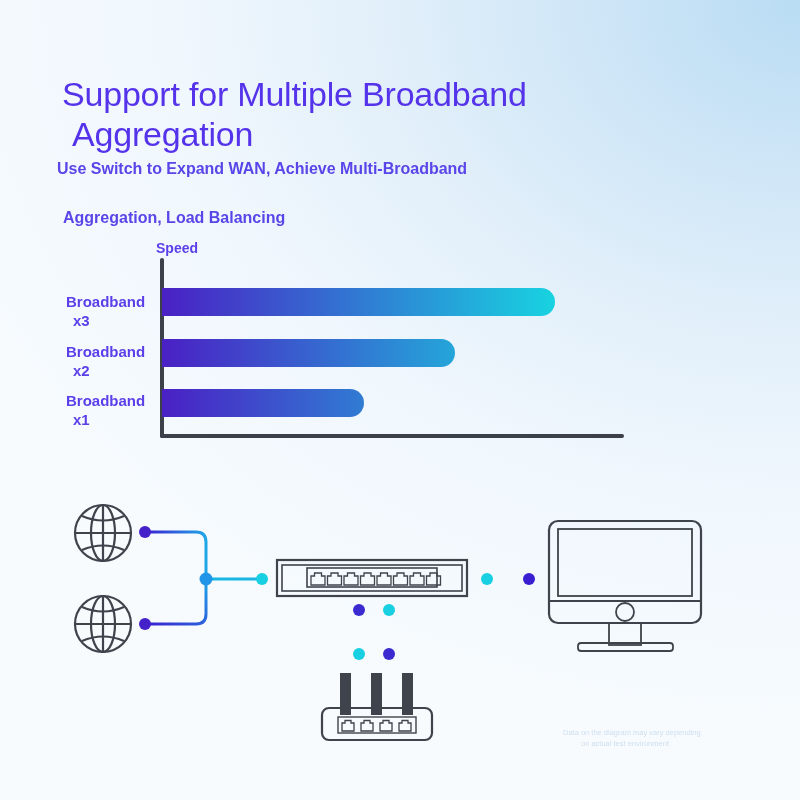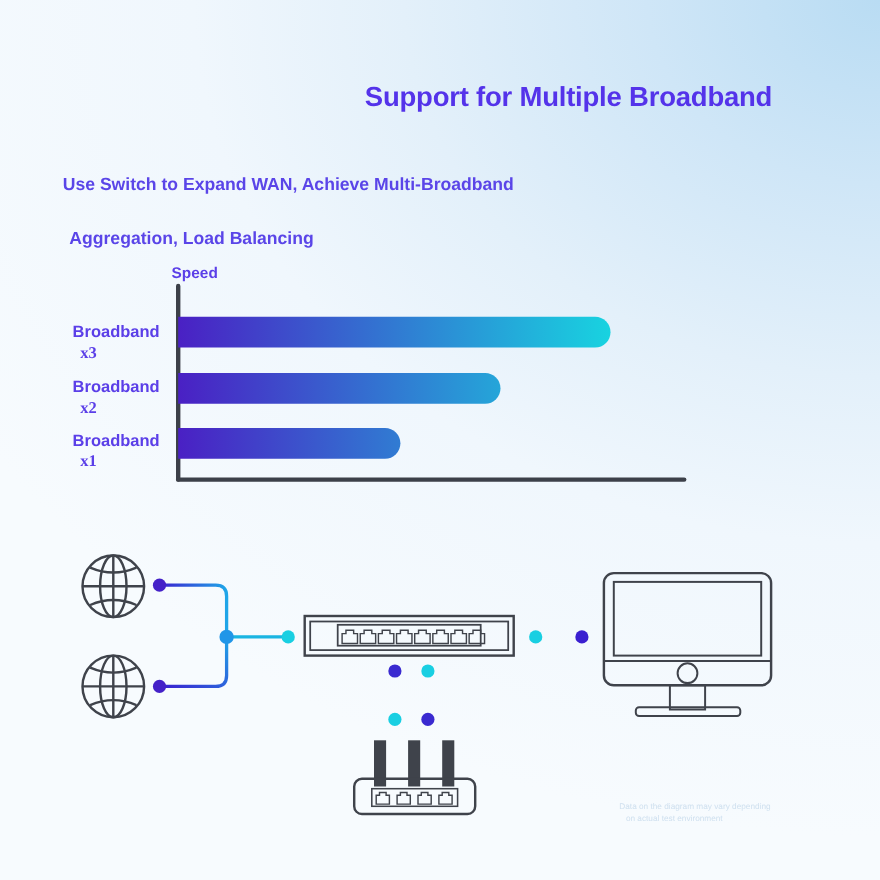--- a/index.html
+++ b/index.html
@@ -10,22 +10,22 @@
   }
   #page{
     position:relative;width:800px;height:800px;overflow:hidden;
     background:
       radial-gradient(120% 95% at 100% 0%, #b9dcf3 0%, #cfe6f7 22%, #e3f0fa 45%, #f0f7fd 65%, #f7fbfe 100%),
       linear-gradient(135deg,#fafdff 0%,#e8f2fb 55%,#e2edf8 100%);
   }
   
   .title{
     position:absolute;left:62px;top:74px;width:640px;
-    font-size:25px;font-weight:bold;line-height:1.18;
-    color:#5433ea;letter-spacing:-0.2px;text-align:right;
+    font-size:34px;font-weight:normal;line-height:1.18;
+    color:#5433ea;letter-spacing:-0.2px;
   }
   .title .l2{display:block;padding-left:10px;}
   .subtitle{
     position:absolute;left:57px;top:158px;width:460px;
     font-size:16px;font-weight:bold;line-height:1.35;
     color:#5a45e8;
   }
   .subtitle .s2{display:block;padding-left:6px;margin-top:27px;}
   
   .chart{position:absolute;left:14px;top:0;width:800px;height:800px;}
@@ -44,40 +44,41 @@
   .bar{
     position:absolute;left:148px;height:28px;border-radius:0 14px 14px 0;
   }
   .bar-x3{top:288px;}
   .bar-x2{top:339px;}
   .bar-x1{top:389px;}
   .cat{
     position:absolute;left:52px;width:110px;
     font-size:15px;font-weight:bold;color:#5b3fe8;line-height:1.25;
   }
-  .cat .sub{display:block;padding-left:7px;font-family:Liberation Serif, serif;}
+  .cat .sub{display:block;padding-left:7px;}
   .cat-x3{top:293px;}
   .cat-x2{top:343px;}
   .cat-x1{top:392px;}
   
   .diagram{position:absolute;left:0;top:0;width:800px;height:800px;}
   .footnote{
     position:absolute;left:563px;top:728px;width:230px;
     font-size:7.5px;font-weight:normal;line-height:1.45;
     color:#cfe0ef;
   }
-  .footnote .f2{display:block;padding-left:6px;}
+  .footnote .f2{display:block;padding-left:6px;margin-left:12px;}
 </style>
 </head>
 <body>
 
 <div id="page">
 
   <div class="title">
     <span>Support for Multiple Broadband</span>
+    <span class="l2">Aggregation</span>
   </div>
 
   <div class="subtitle">
     <span>Use Switch to Expand WAN, Achieve Multi-Broadband</span>
     <span class="s2">Aggregation, Load Balancing</span>
   </div>
 
   <div class="chart">
     <div class="speed-label">Speed</div>
     <div class="axis-y"></div>

